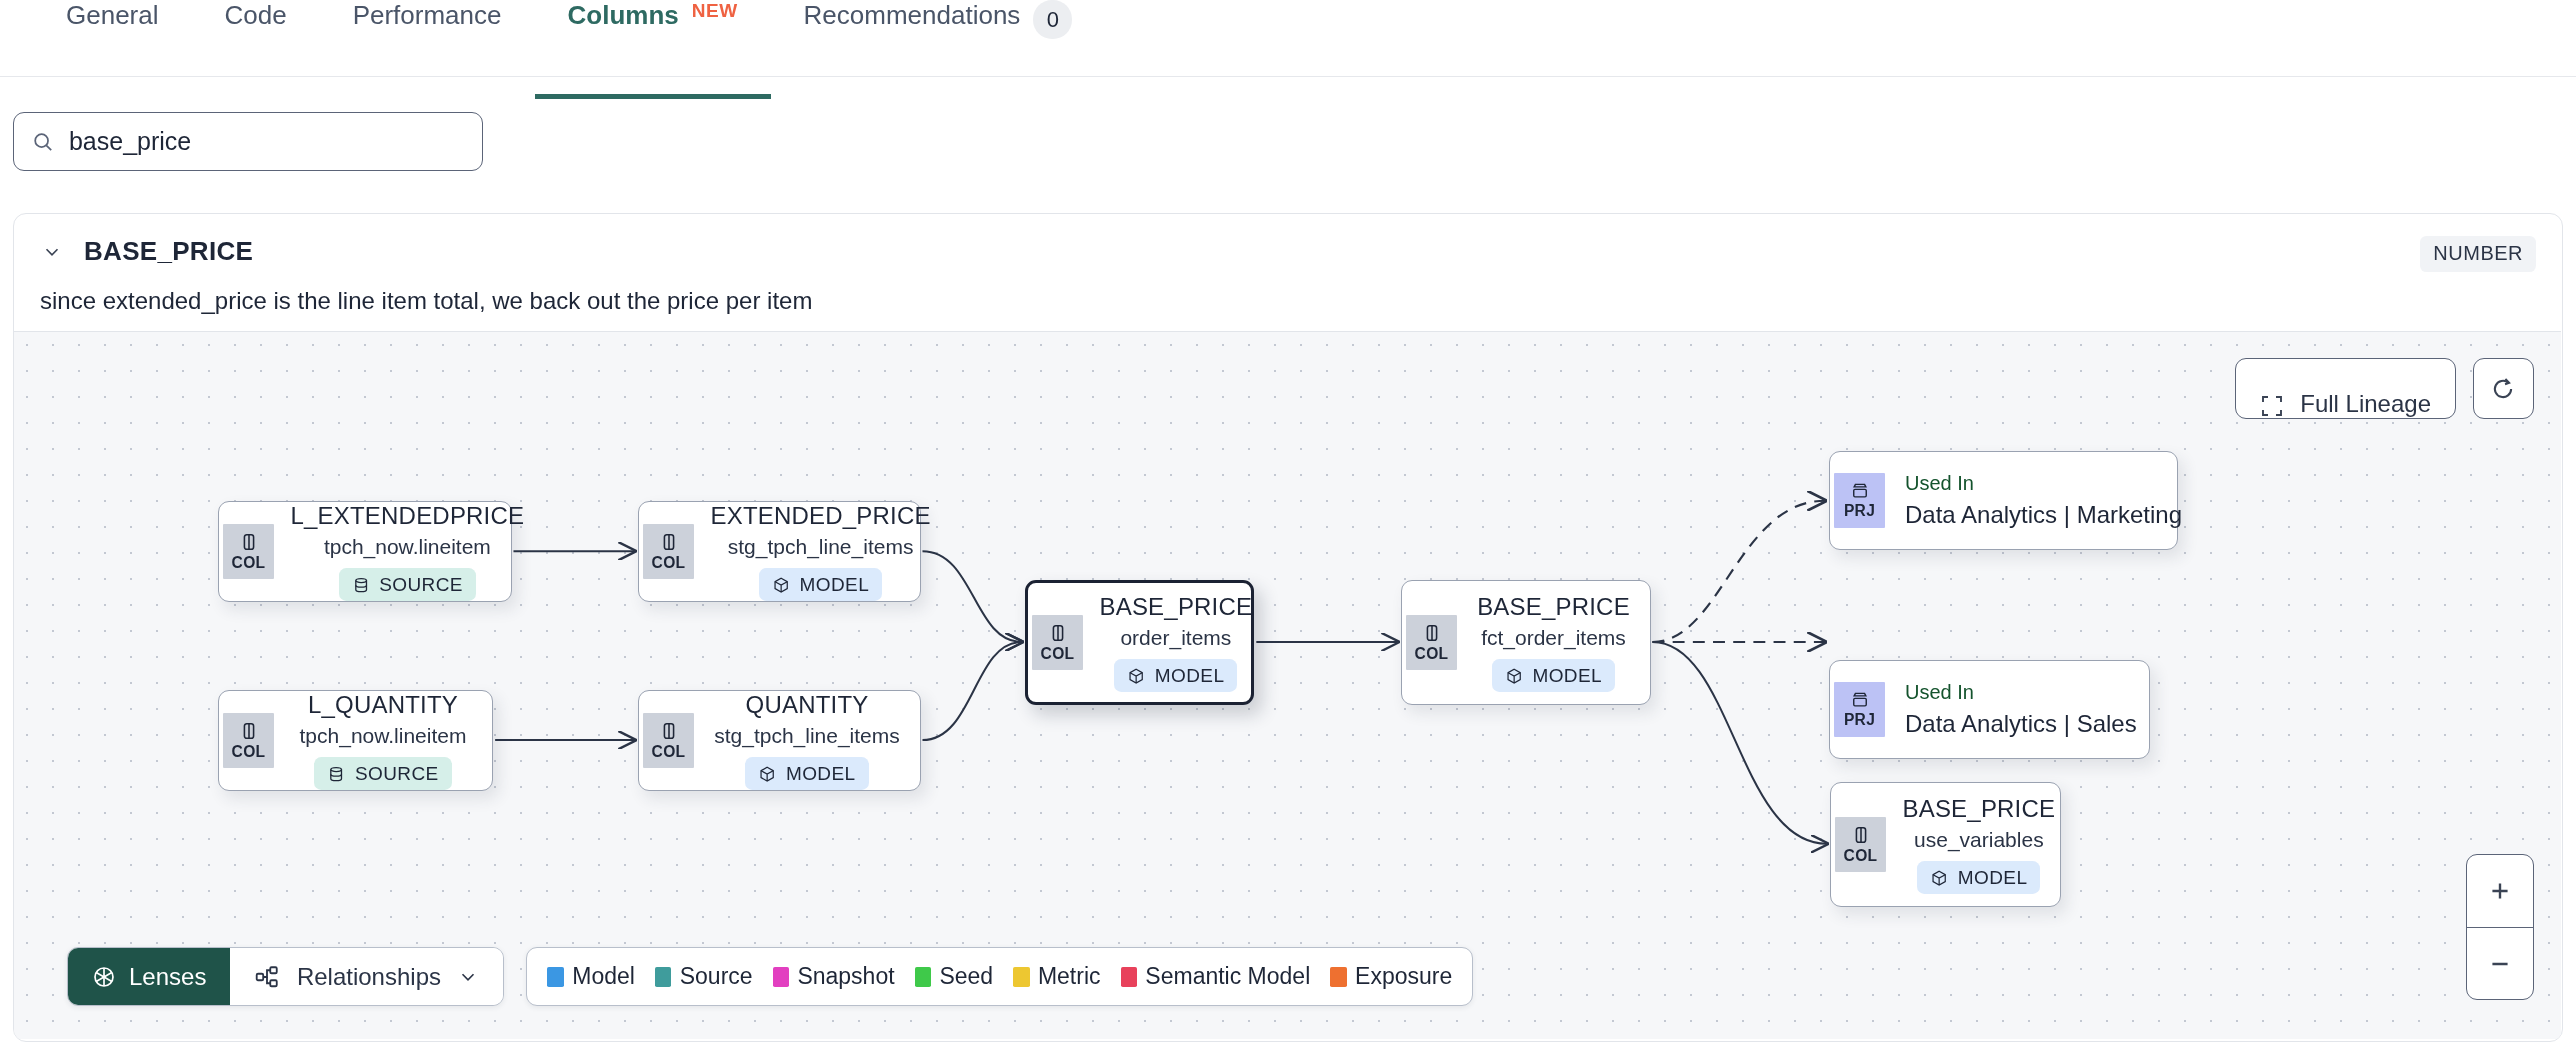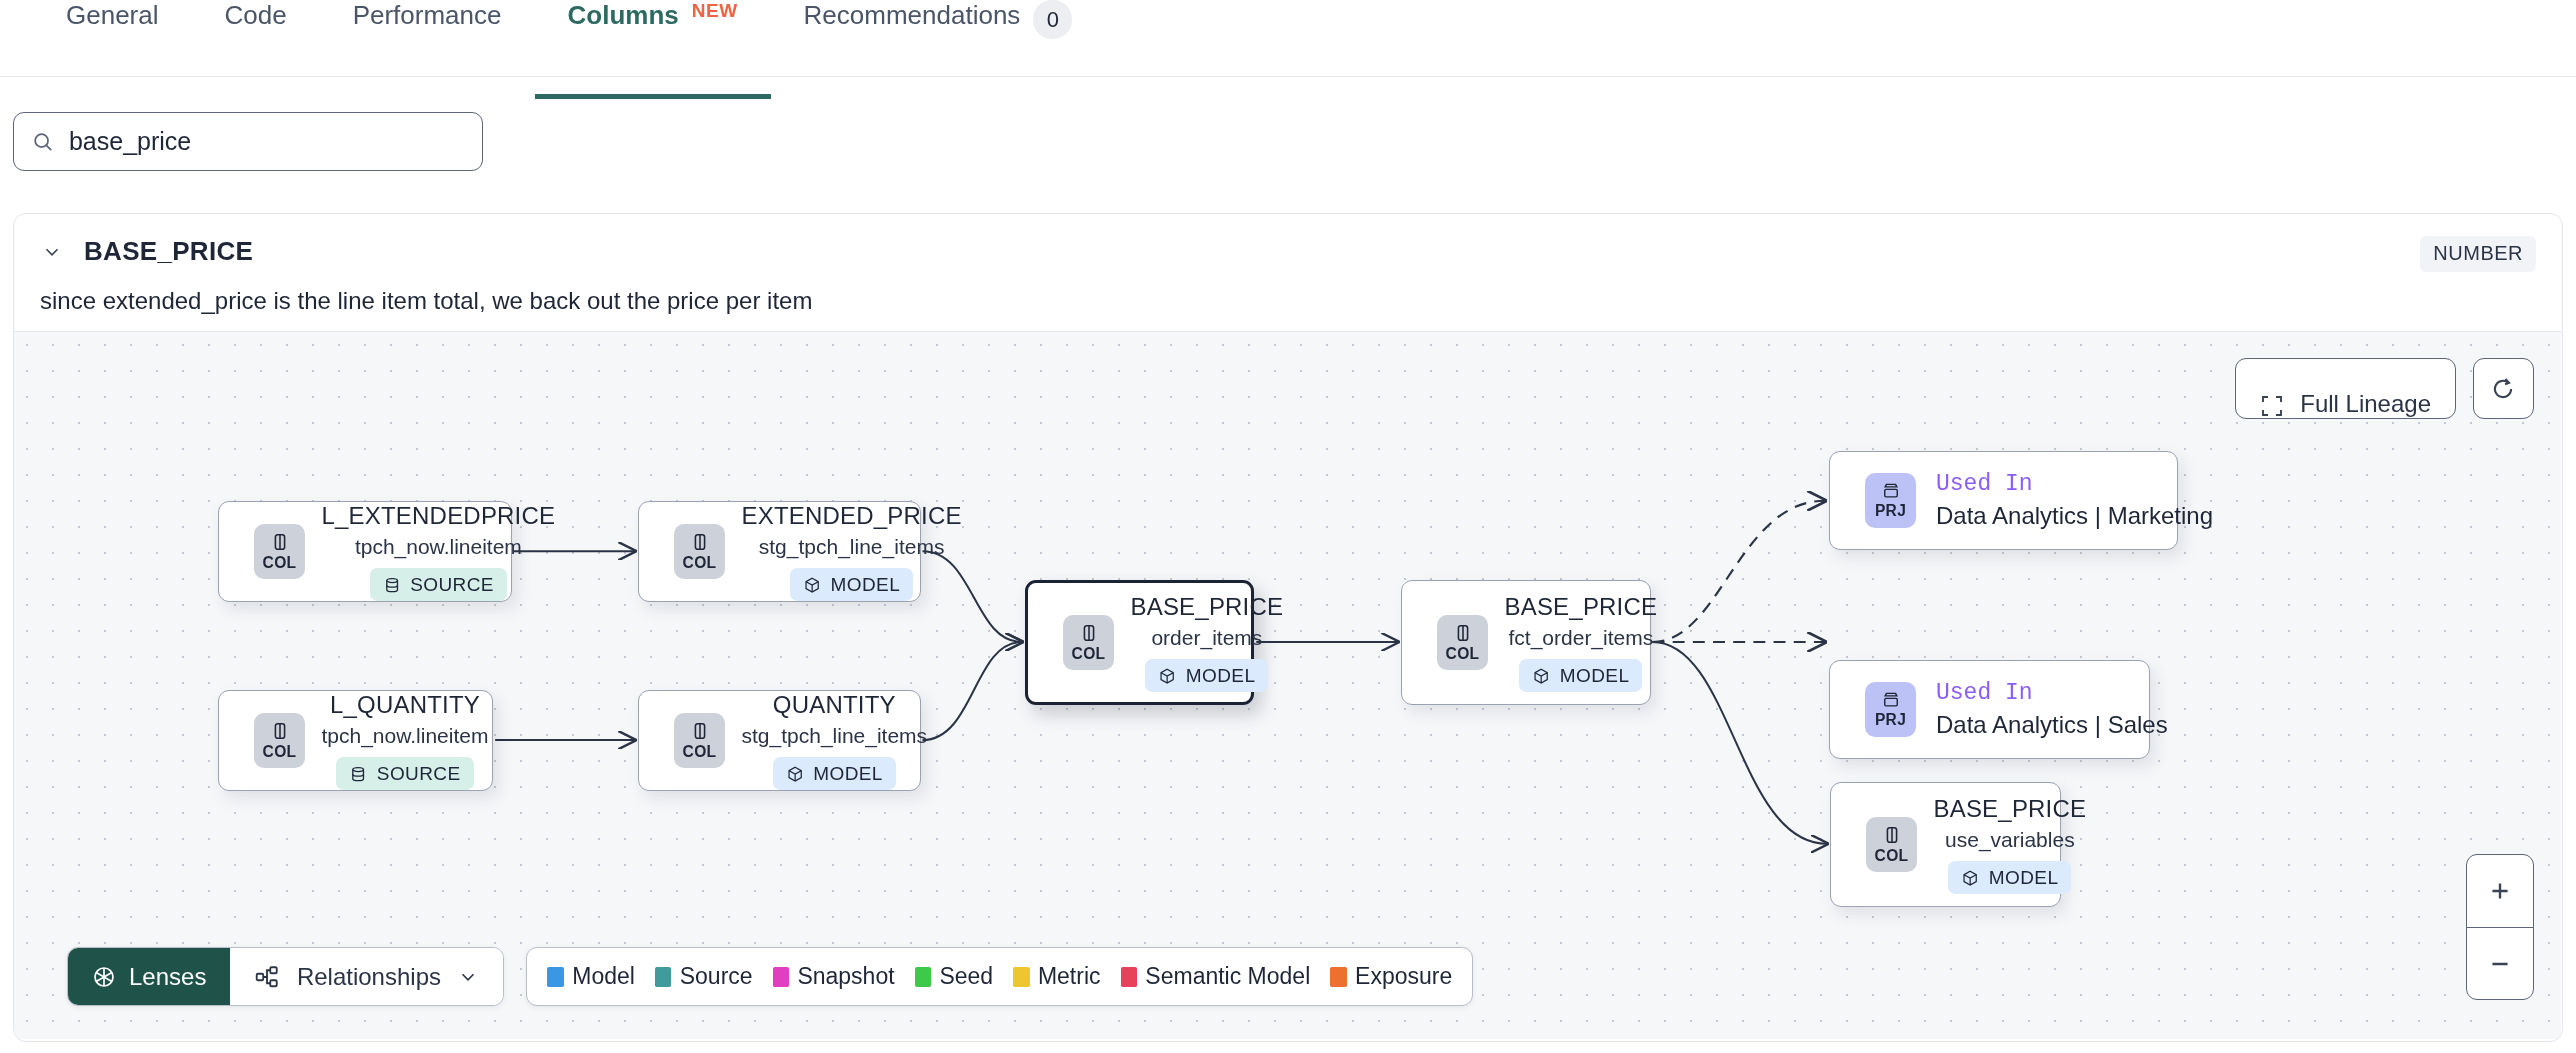--- a/index.html
+++ b/index.html
@@ -109,22 +109,22 @@
     display: flex; align-items: center;
     cursor: pointer;
   }
   .node.selected {
     border: 3.7px solid #1b2233;
     box-shadow: 7.3px 9.2px 18.3px rgba(30,40,60,.20);
   }
   .node-icon {
     flex: none;
     width: 51px; height: 55px;
-    margin-left: 35px;
-    border-radius: 10px;
+    margin-left: 4px;
+    border-radius: 1px;
     background: #ccd1da;
     display: flex; flex-direction: column;
     align-items: center; justify-content: center; gap: 0.9px;
   }
   .node-icon.prj { background: #bcc2f5; }
   .node-icon-label { font-size: 15.6px; font-weight: bold; color: #1e2637; letter-spacing: 0.3px; }
   .node-body {
     flex: 1; display: flex; flex-direction: column;
     align-items: center; justify-content: center;
     padding: 0 16.5px; gap: 5.5px;
@@ -133,21 +133,21 @@
   .node-name { font-size: 24px; color: #1e2637; letter-spacing: 0.2px; white-space: nowrap; }
   .node-sub { font-size: 21px; color: #2b3446; white-space: nowrap; }
   .node-badge {
     display: inline-flex; align-items: center; gap: 9.2px;
     border-radius: 7.3px; padding: 5.5px 13px;
     font-size: 19px; color: #1e2637; letter-spacing: 0.4px;
     margin-top: 3.7px;
   }
   .node-badge.source { background: #d6efe9; }
   .node-badge.model  { background: #dbeafc; }
-  .node-usedin-label { font-size: 23px; color: #8b5cf6; font-family: Liberation Mono, monospace; }
+  .node-usedin-label { font-size: 20px; color: #14532d; }
   .node-usedin-name  { font-size: 24px; color: #1e2637; white-space: nowrap; }
 
   
   .ctrl-topright {
     position: absolute; right: 27.5px; top: 26px;
     display: flex; align-items: center; gap: 16.5px;
   }
   .btn-full {
     height: 61px; padding: 0 24px;
     background: #fff; border: 1.8px solid #5b6478; border-radius: 11px;

